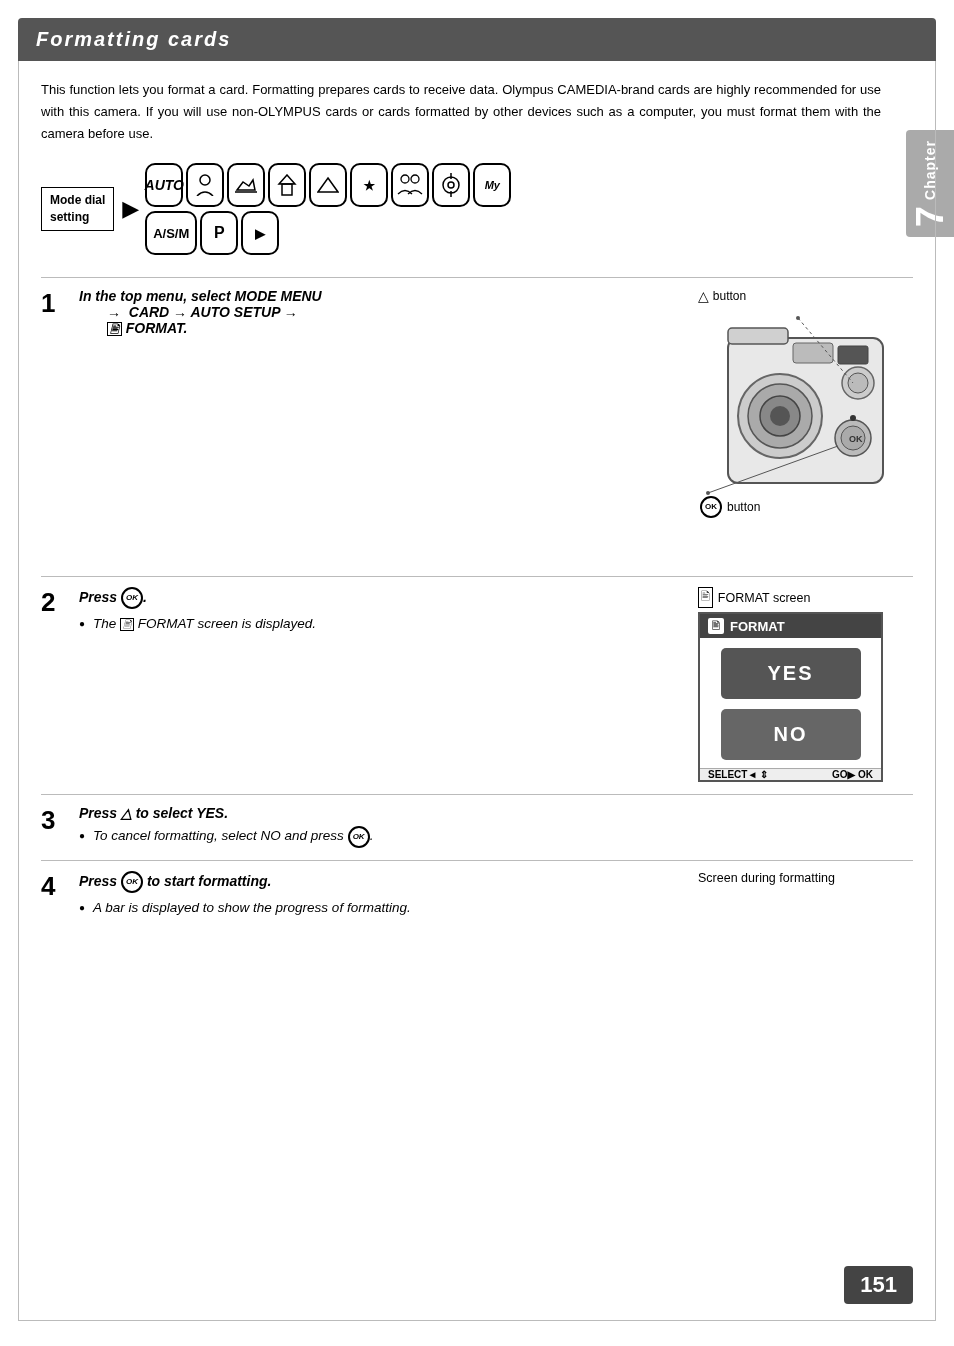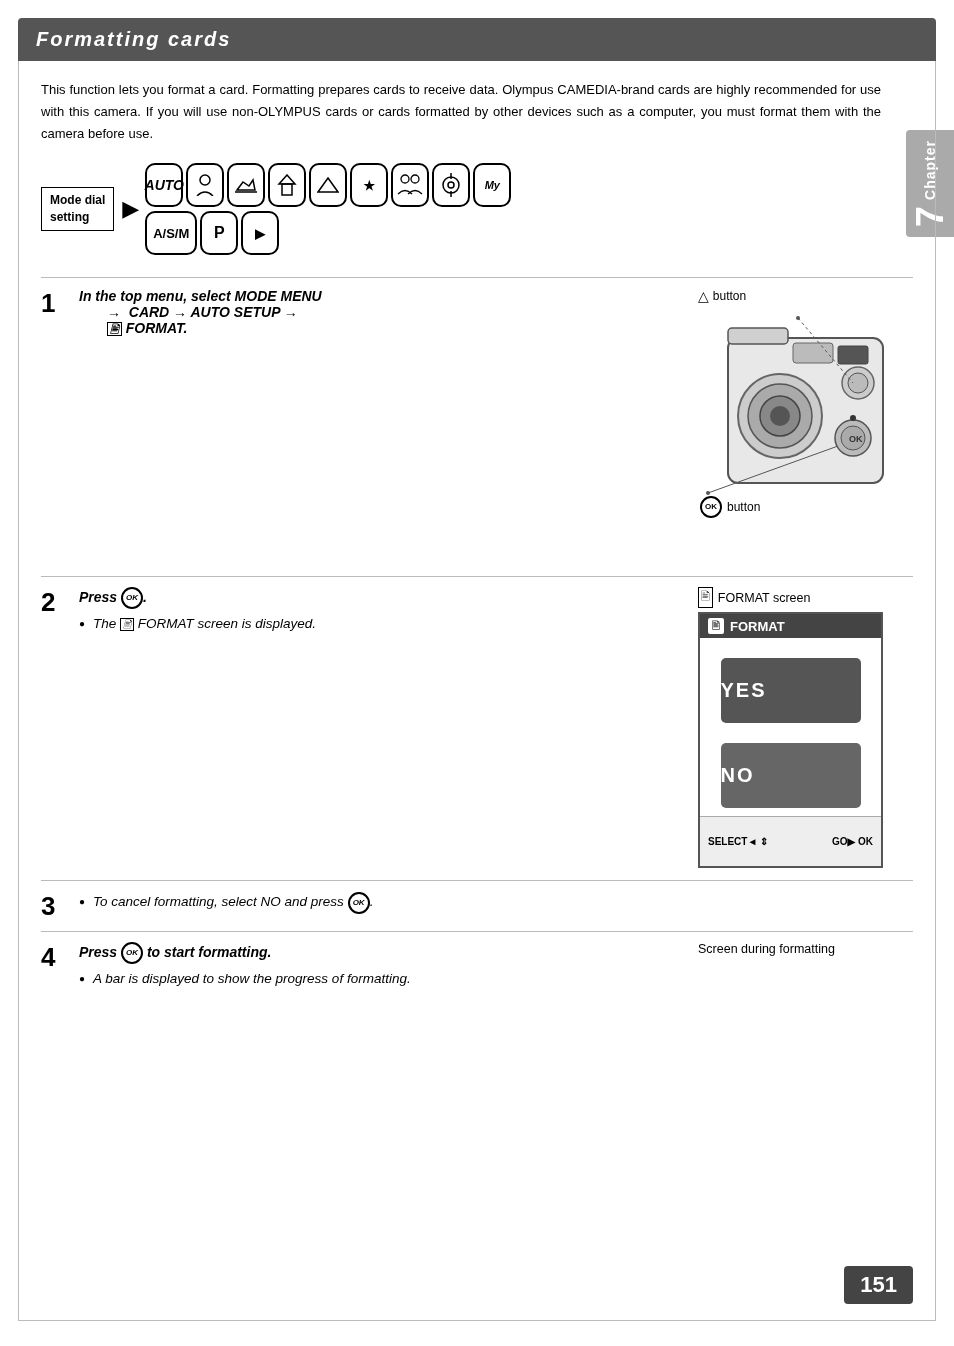--- a/index.html
+++ b/index.html
@@ -220,42 +220,43 @@
       font-weight: bold;
       width: 16px;
       height: 16px;
       display: inline-flex;
       align-items: center;
       justify-content: center;
       border-radius: 2px;
     }
     .format-btn {
       display: block;
-      margin: 20px auto 6px;
+      margin: 10px auto 6px;
       width: 140px;
-      padding: 21px 0;
+      text-align: center;
+      padding: 14px 0;
       font-size: 20px;
       font-weight: 900;
       border-radius: 5px;
       letter-spacing: 2px;
     }
     .format-btn.yes {
       background: #555;
       color: #fff;
     }
     .format-btn.no {
       background: #666;
       color: #fff;
     }
     .format-footer {
       display: flex;
       justify-content: space-between;
       background: #eee;
       border-top: 1px solid #aaa;
-      padding: 19px 8px;
+      padding: 0 8px;
       font-size: 10px;
       font-weight: bold;
     }
 
     
     .busy-screen {
       border: 2px solid #555;
       width: 185px;
       height: 130px;
       background: #fff;
@@ -495,20 +496,23 @@
         </div>
       </div>
     </div>
   </div>
 
   <div class="step step-row" style="margin-top:8px;">
     <div class="step-left-col">
       <div style="display:flex; align-items:flex-start; gap:10px;">
         <span class="step-number">3</span>
         <div class="step-content">
+          <div class="step-title">
+            Press △ to select <b>YES.</b>
+          </div>
           <ul class="step-bullets">
             <li>
               To cancel formatting, select NO and press <span class="ok-circle" style="font-size:8px;">OK</span>.
             </li>
           </ul>
         </div>
       </div>
     </div>
     <div class="step-right-col"></div>
   </div>

